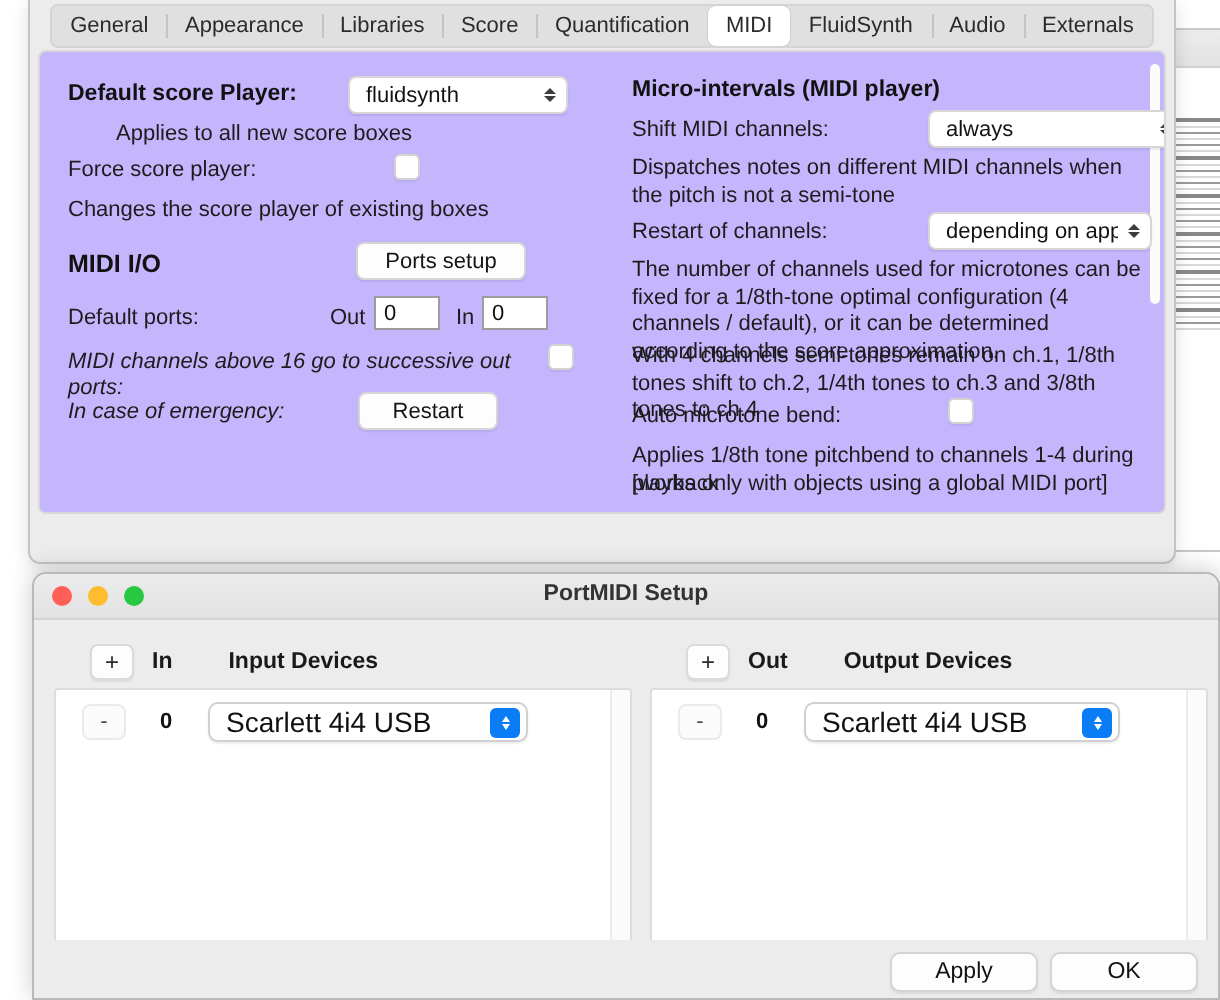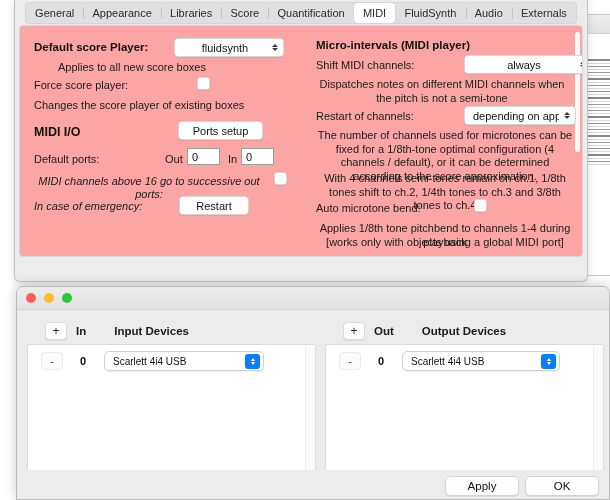--- a/index.html
+++ b/index.html
@@ -155,26 +155,25 @@
     box-shadow: 0 0 0 0.5px #cfcfcf, 0 1px 1px rgba(0,0,0,0.08);
     z-index: 2;
   }
   .tab.selected::before, .tab.selected + .tab::before { display: none; }
 
   
   #prefs-body {
     position: relative;
     height: 232px;
     margin: 0 4px 4px 4px;
-    background: #fca5a5;
+    background: #c4b5fd;
     border: 1px solid #d7d7d7;
     border-radius: 4px;
     box-sizing: border-box;
     overflow: hidden;
-    text-align: center;
   }
   #prefs-scroll-track {
     position: absolute;
     right: 2px; top: 4px; bottom: 4px;
     width: 6px;
     background: transparent;
   }
   #prefs-scroll-thumb {
     position: absolute;
     right: 2px; top: 6px;
@@ -425,21 +424,21 @@
     display: flex;
     align-items: center;
     box-sizing: border-box;
     margin-left: 6px;
     cursor: default;
   }
   #pm-pane-in  .devpopup { width: 160px; }
   #pm-pane-out .devpopup { width: 158px; }
   .devpopup .dv {
     flex: 1;
-    font-size: 10px;
+    font-size: 14px;
     color: #101010;
     padding-left: 8px;
     white-space: nowrap;
     overflow: hidden;
   }
   .accent-chev {
     width: 15px; height: 15px;
     margin-right: 3px;
     border-radius: 3px;
     background: #0a7cf5;
@@ -690,20 +689,21 @@
   </div>
 
   <div id="portmidi-window">
 
     <div id="pm-titlebar">
       <div class="traffic" id="pm-traffic">
         <span class="tl-close"></span>
         <span class="tl-minimize"></span>
         <span class="tl-zoom"></span>
       </div>
+      <div id="pm-title">PortMIDI Setup</div>
     </div>
 
     <div id="pm-body">
 
       <div class="pm-pane" id="pm-pane-in">
         <div class="pm-head" style="left:18px;">
           <div class="plusbtn">
             <span>+</span>
           </div>
           <span class="dir">In</span>

